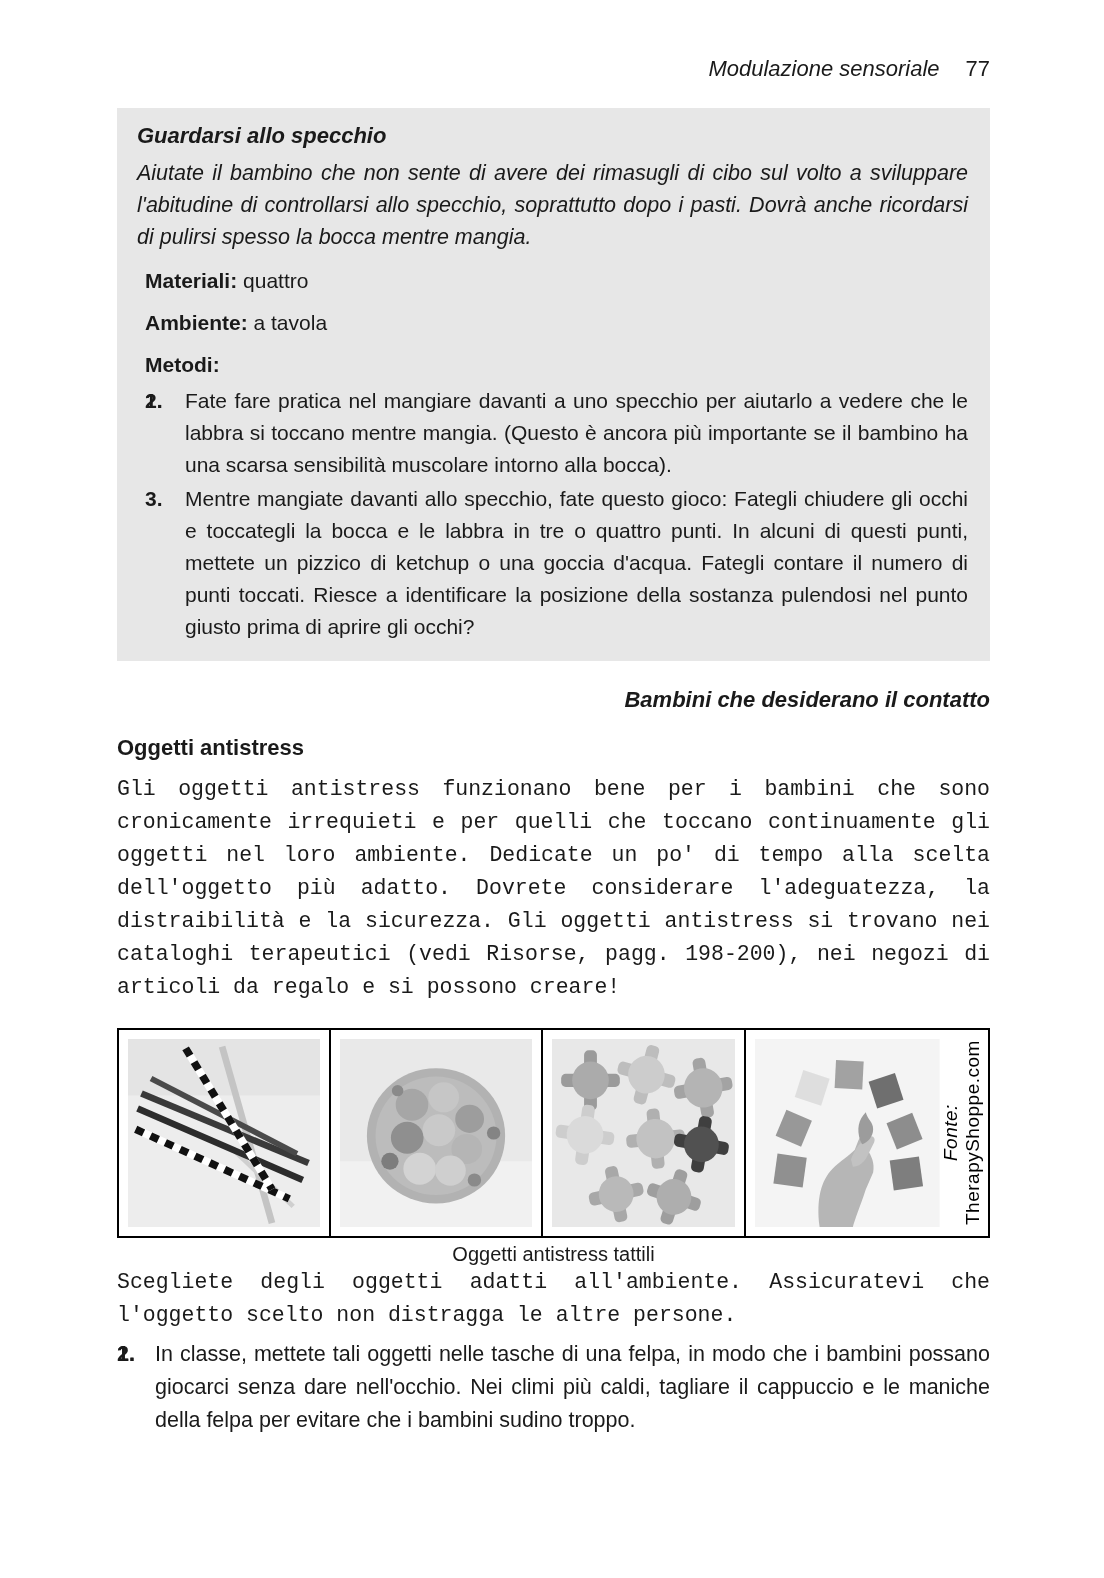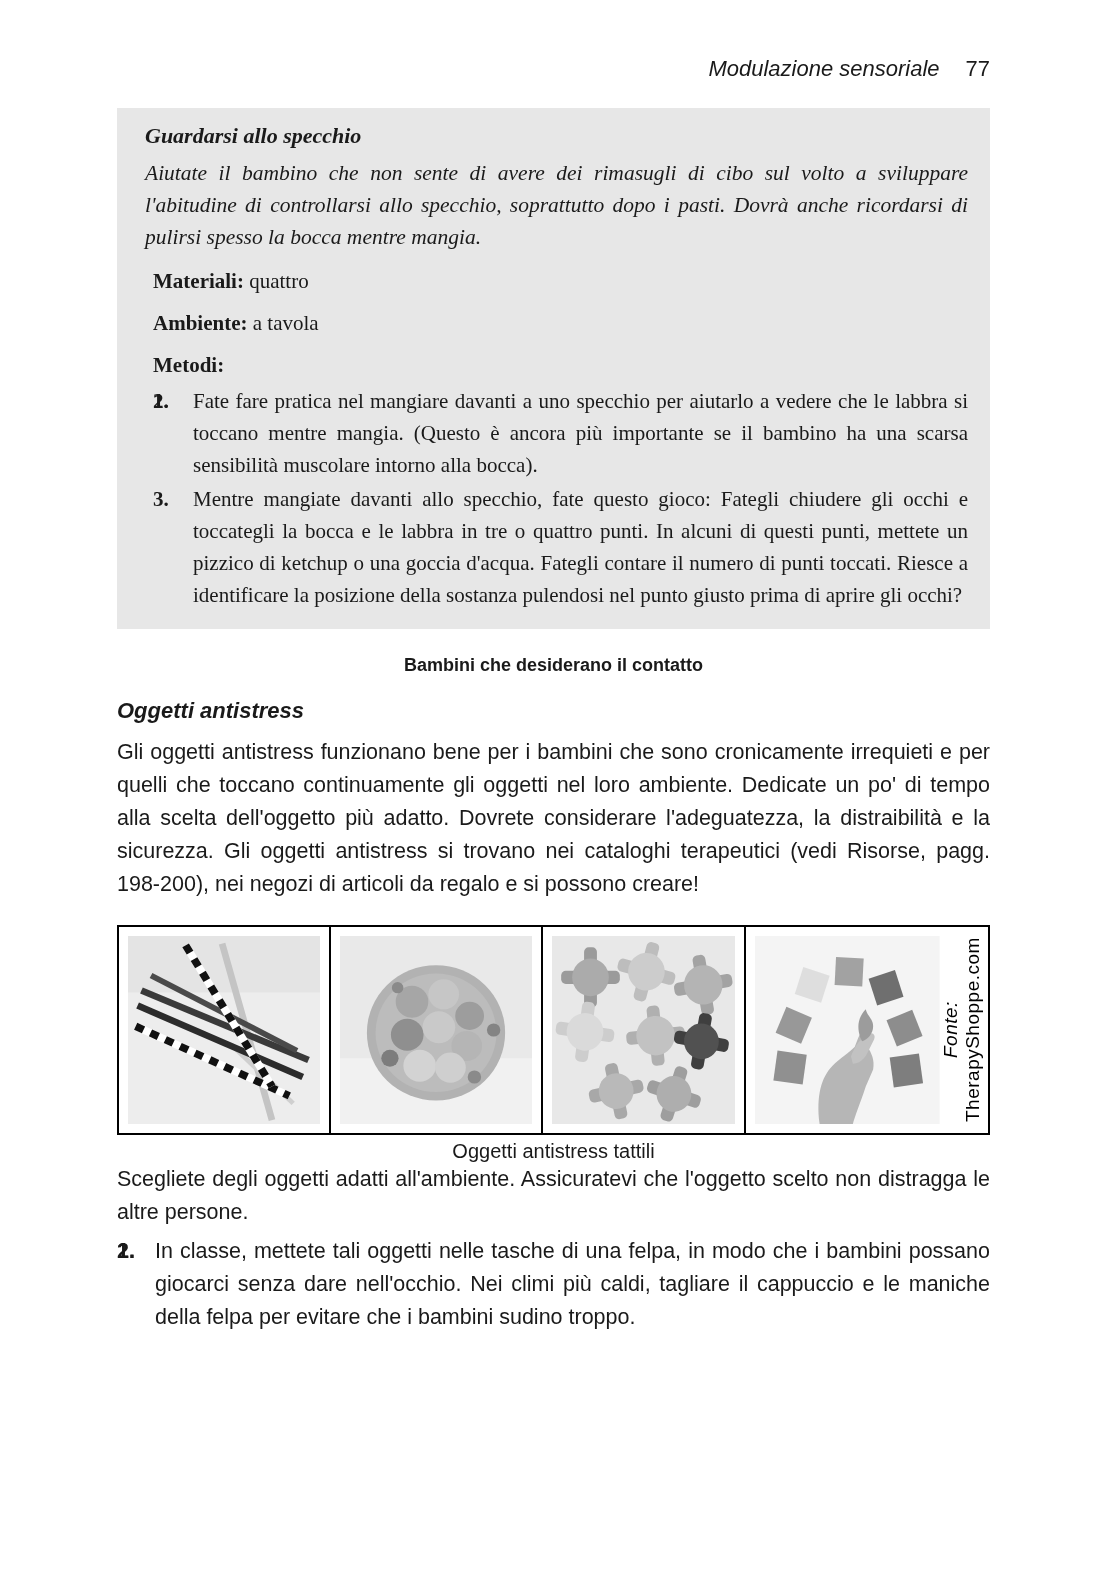--- a/index.html
+++ b/index.html
@@ -16,23 +16,22 @@
   .running-head {
     text-align:right;
     font-size:22px;
     margin-bottom:26px;
   }
   .running-head .rh-title { font-style:italic; }
   .running-head .rh-num { font-style:normal; margin-left:26px; }
 
   .graybox {
     background:#e7e7e7;
-    padding:15px 22px 18px 28px;
+    padding:15px 22px 18px 20px;
     margin-bottom:26px;
-    font-family:Liberation Serif, serif;
   }
   .graybox h2 {
     margin:0 0 8px 0;
     font-size:22px;
     font-style:italic;
     font-weight:700;
   }
   .graybox .intro {
     margin:0 0 0 0;
     font-size:21.5px;
@@ -54,36 +53,37 @@
     line-height:32px;
     text-align:justify;
     margin-top:2px;
   }
   .numlist .li .num {
     position:absolute; left:0; top:0;
     font-weight:700;
   }
 
   .center-head {
-    text-align:center;
-    font-size:18px;
+    text-align:right;
+    font-size:22px;
     font-weight:700;
     margin:26px 0 18px 0;
+    font-style:italic;
   }
   .sub-head {
     font-size:22px;
     font-weight:700;
-    font-style:italic;
     margin:22px 0 12px 0;
   }
   .body-par {
     font-size:21.5px;
     line-height:33px;
     text-align:justify;
     margin:0 0 6px 0;
+    font-family:Liberation Mono, monospace;
   }
 
   figure { margin:24px 0 0 0; }
   .strip {
     display:flex;
     border:2px solid #000;
     height:206px;
     background:#fff;
   }
   .cell {

